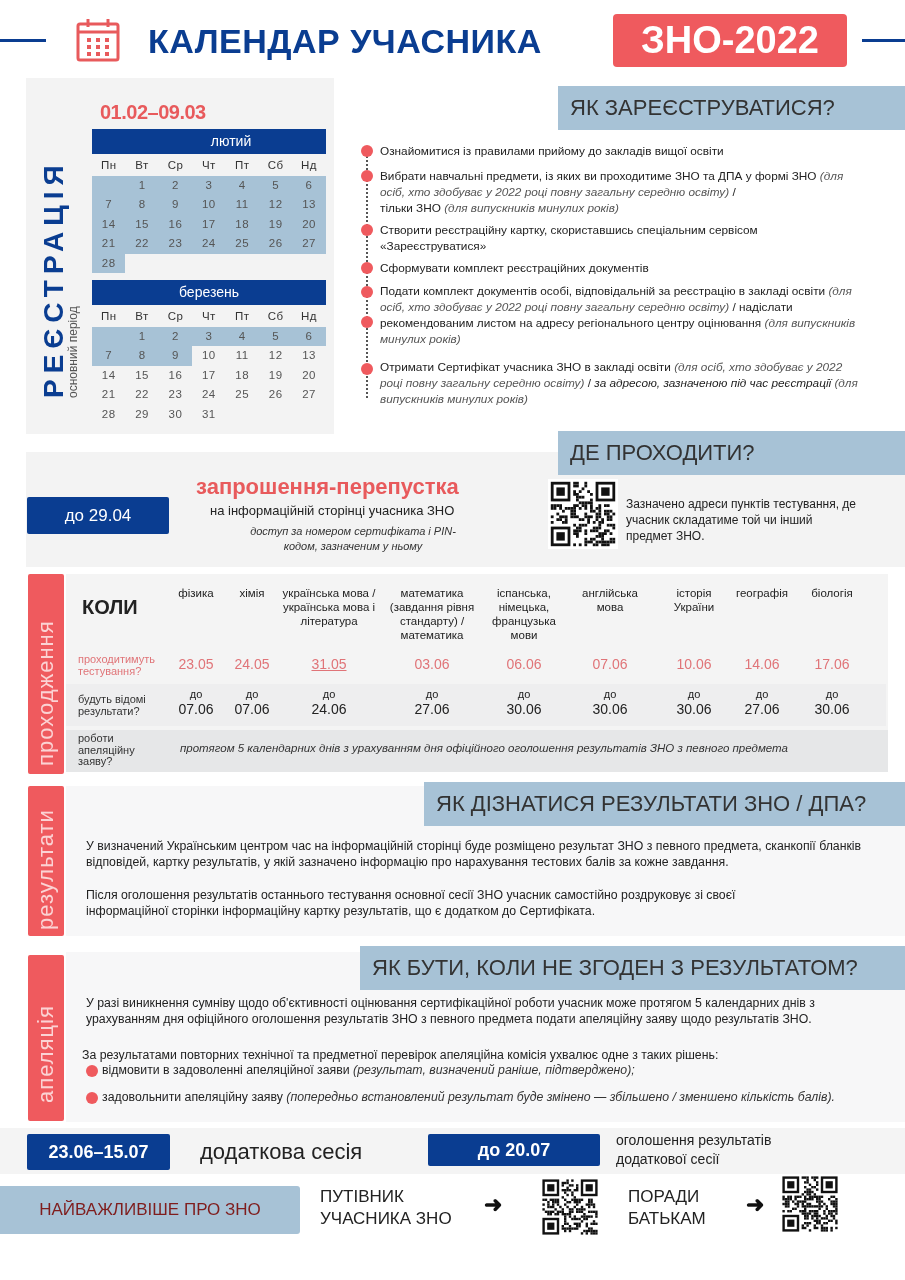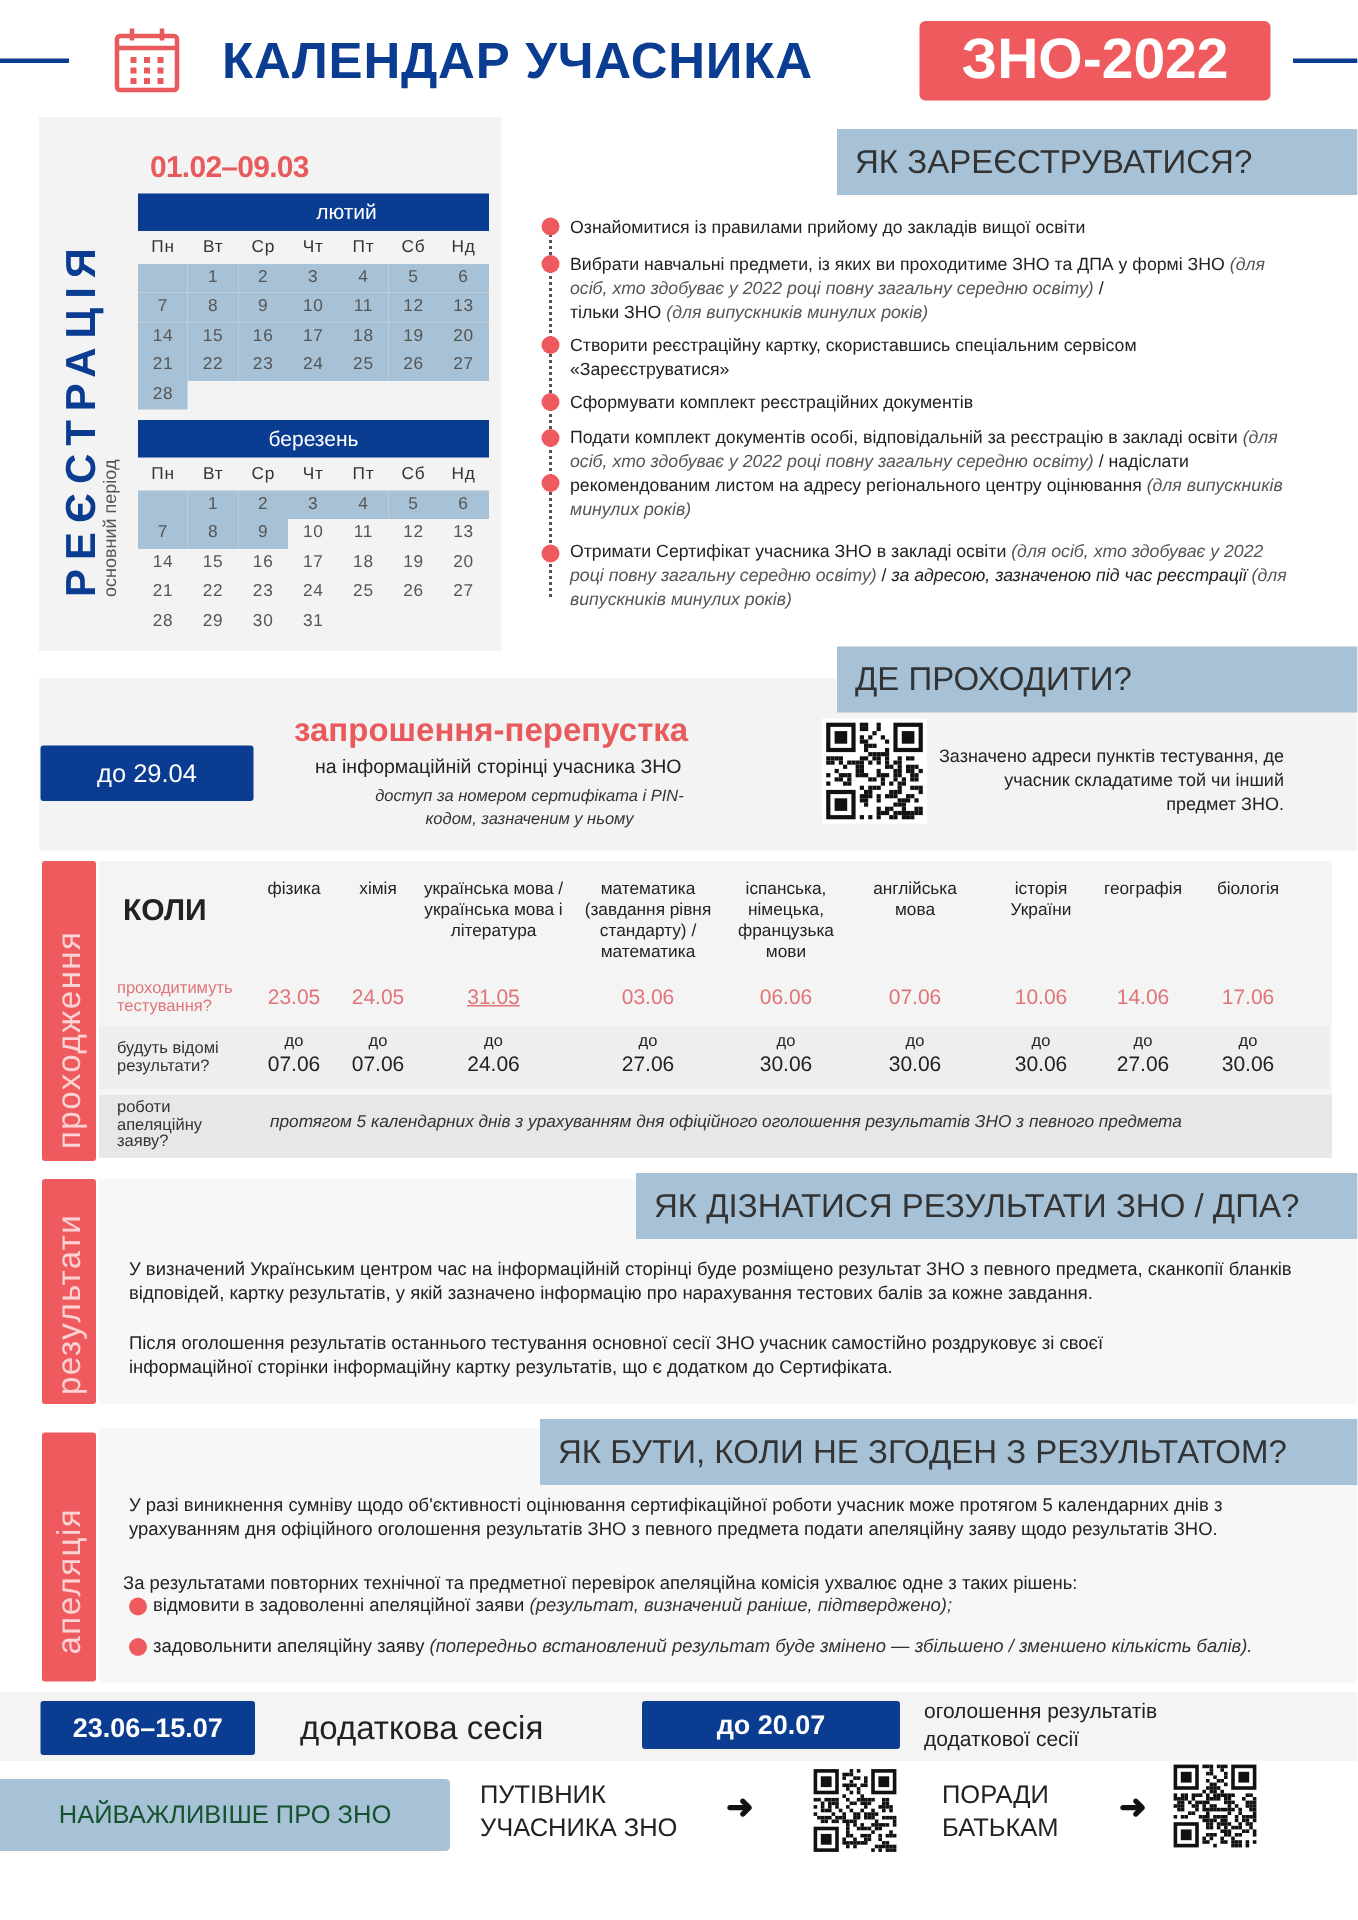--- a/index.html
+++ b/index.html
@@ -32,21 +32,21 @@
   .step i { color: #555; }
   .bullet { position: absolute; left: 361px; width: 12px; height: 12px; border-radius: 50%; background: #ef5a5e; }
 
   
   .where-band { position: absolute; left: 26px; top: 452px; width: 879px; height: 115px; background: #f3f3f3; }
   .blue-btn { position: absolute; background: #0a3d91; color: #fff; text-align: center; border-radius: 2px; }
   .inv-title { position: absolute; left: 196px; top: 474px; font-size: 22px; font-weight: bold; color: #e85a5c; }
   .inv-sub { position: absolute; left: 210px; top: 503px; font-size: 13px; color: #222; text-align: right; }
   .inv-note { position: absolute; left: 248px; top: 524px; width: 210px; text-align: center; font-size: 11px; font-style: italic; color: #333; line-height: 15px; }
   .qr { position: absolute; background: #fff; }
-  .where-text { position: absolute; left: 626px; top: 496px; width: 230px; font-size: 12px; line-height: 16px; color: #222; text-align: right; }
+  .where-text { position: absolute; left: 626px; top: 496px; width: 230px; font-size: 12px; line-height: 16px; color: #222; }
 
   
   .side-tab { position: absolute; background: #ef5a5e; border-radius: 2px; }
   .side-tab span { position: absolute; transform-origin: left top; transform: rotate(-90deg); white-space: nowrap; color: #fbd3d4; font-size: 22px; letter-spacing: 1px; }
   .sched-panel { position: absolute; left: 66px; top: 574px; width: 822px; height: 196px; background: #f4f4f4; }
   .sched-row-bg { position: absolute; left: 66px; height: 42px; }
   .koly { position: absolute; left: 82px; top: 596px; font-size: 20px; font-weight: bold; color: #222; }
   .subj { position: absolute; top: 586px; font-size: 11.5px; line-height: 14px; text-align: center; color: #222; }
   .row-label { position: absolute; left: 78px; font-size: 11px; line-height: 11.5px; }
   .test-date { position: absolute; top: 656px; font-size: 14px; color: #e07478; text-align: center; }
@@ -56,21 +56,21 @@
   .appeal-text { position: absolute; left: 180px; top: 742px; font-size: 11.5px; font-style: italic; color: #333; }
 
   .results-panel { position: absolute; left: 66px; top: 786px; width: 839px; height: 150px; background: #f7f7f8; }
   .para { position: absolute; font-size: 12.3px; line-height: 16px; color: #222; }
   .para i { color: #333; }
   .appeal-panel { position: absolute; left: 66px; top: 952px; width: 839px; height: 170px; background: #f7f7f8; }
 
   .extra-band { position: absolute; left: 0; top: 1128px; width: 905px; height: 46px; background: #f4f4f4; }
   .extra-lbl { position: absolute; font-size: 22px; color: #222; }
   .extra-note { position: absolute; left: 616px; top: 1131px; font-size: 14px; line-height: 19px; color: #222; }
-  .important { position: absolute; left: 0; top: 1186px; width: 300px; height: 48px; background: #a7c2d6; font-size: 17px; line-height: 48px; text-align: center; color: #14532d; border-radius: 0 3px 3px 0; }
+  .important { position: absolute; left: 0; top: 1186px; width: 300px; height: 48px; background: #a7c2d6; font-size: 17px; line-height: 48px; text-align: center; color: #7f1d1d; border-radius: 0 3px 3px 0; }
   .link-lbl { position: absolute; font-size: 17px; line-height: 22px; color: #222; }
   .arrow { position: absolute; font-size: 22px; font-weight: bold; color: #111; }
 </style>
 </head>
 <body>
 
 <div class="hline" style="left:0;width:46px;"></div>
 <div class="hline" style="left:862px;width:43px;"></div>
 <svg class="cal-icon" viewBox="0 0 48 48">
   <rect x="4" y="8" width="40" height="36" rx="2" fill="none" stroke="#e85a5c" stroke-width="3"></rect>

